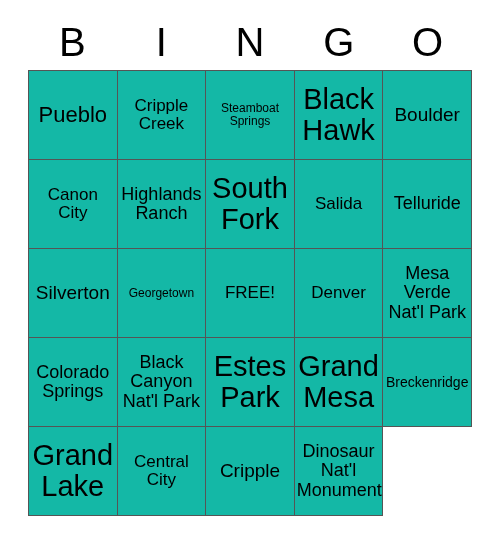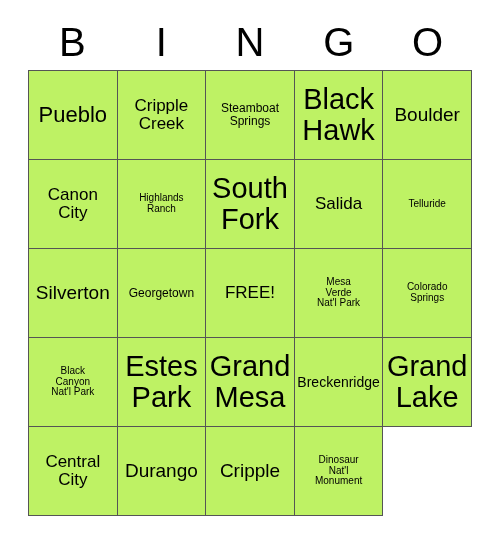--- a/index.html
+++ b/index.html
@@ -62,37 +62,37 @@
   .cell {
     border-right: 1px solid #555555;
     border-bottom: 1px solid #555555;
     box-sizing: border-box;
     display: flex;
     align-items: center;
     justify-content: center;
     text-align: center;
     padding: 1px 2px;
     overflow: hidden;
-    background: #bef264;
+    background: #14b8a6;
   }
 
   .cell-text {
     display: block;
     width: 100%;
     line-height: 1.06;
     color: #000000;
     white-space: pre-line;
   }
 
   
   .sz-xxl .cell-text { font-size: 29px; }
   .sz-xl  .cell-text { font-size: 17px; }
   .sz-lg  .cell-text { font-size: 22px; }
   .sz-md  .cell-text { font-size: 19px; }
-  .sz-sm  .cell-text { font-size: 10px; }
+  .sz-sm  .cell-text { font-size: 18px; }
   .sz-xs  .cell-text { font-size: 12px; }
   .sz-xxs .cell-text { font-size: 14px; }
 </style>
 </head>
 <body>
 
 <div id="card">
 
   <div id="header">
     <div class="header-letter">B</div>
@@ -141,20 +141,23 @@
       </div>
       <div class="cell sz-md">
         <span class="cell-text">Silverton</span>
       </div>
       <div class="cell sz-xs">
         <span class="cell-text">Georgetown</span>
       </div>
       <div class="cell sz-xl">
         <span class="cell-text">FREE!</span>
       </div>
+      <div class="cell sz-xl">
+        <span class="cell-text">Denver</span>
+      </div>
       <div class="cell sz-sm">
         <span class="cell-text">Mesa
 Verde
 Nat'l Park</span>
       </div>
       <div class="cell sz-sm">
         <span class="cell-text">Colorado
 Springs</span>
       </div>
       <div class="cell sz-sm">
@@ -175,23 +178,20 @@
       </div>
       <div class="cell sz-xxl">
         <span class="cell-text">Grand
 Lake</span>
       </div>
       <div class="cell sz-xl">
         <span class="cell-text">Central
 City</span>
       </div>
       <div class="cell sz-md">
-        <span class="cell-text">Durango</span>
-      </div>
-      <div class="cell sz-md">
         <span class="cell-text">Cripple</span>
       </div>
       <div class="cell sz-sm">
         <span class="cell-text">Dinosaur
 Nat'l
 Monument</span>
       </div>
     </div>
 
 </div>

